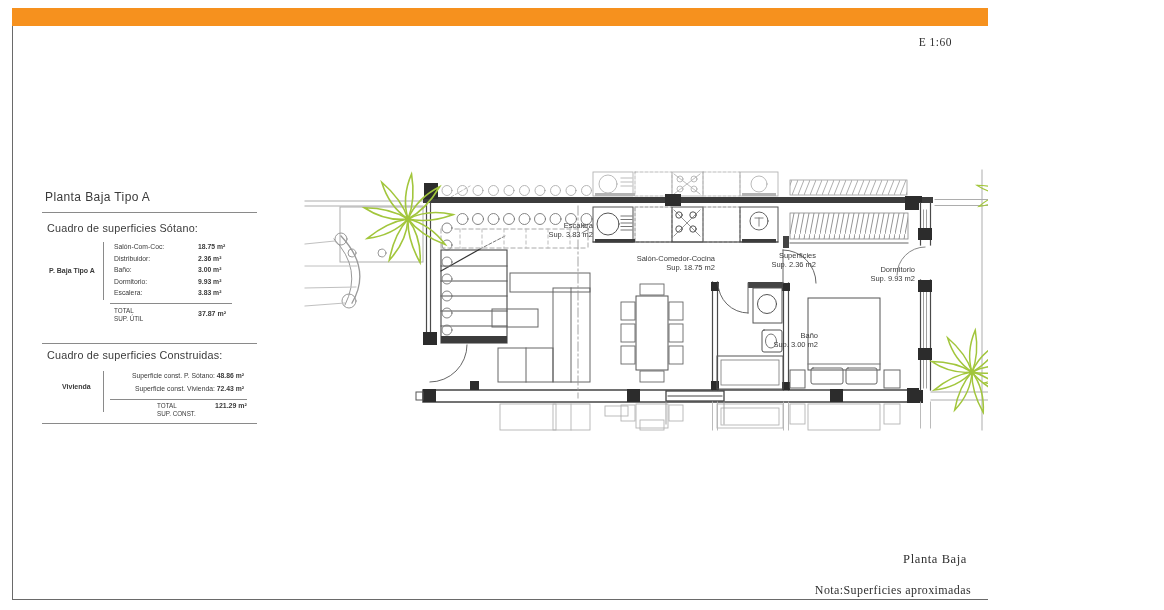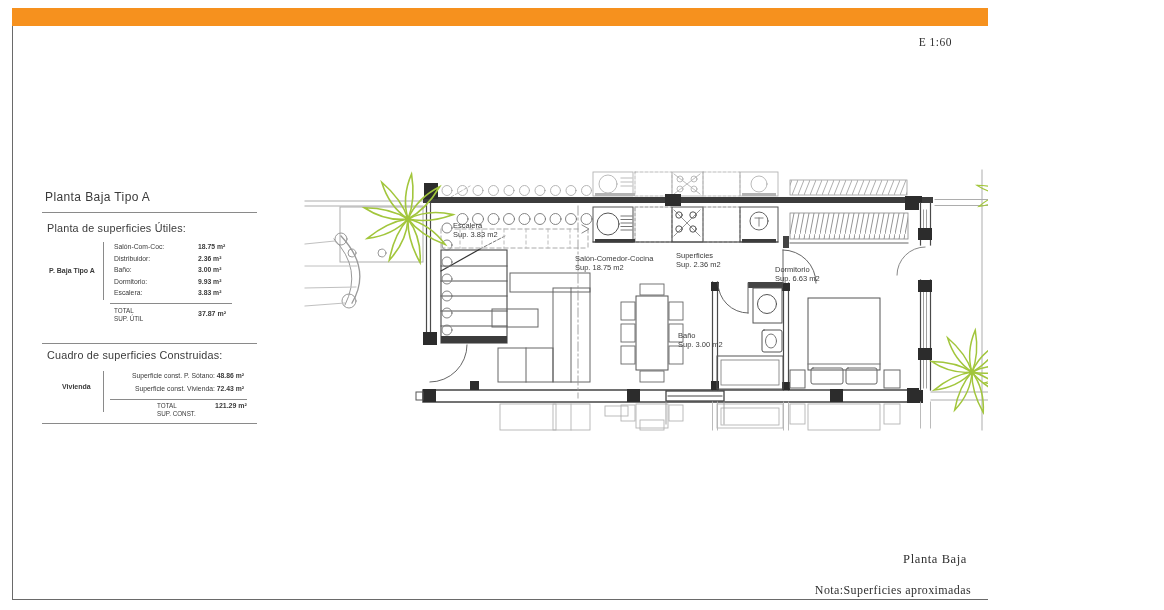--- a/index.html
+++ b/index.html
@@ -6,21 +6,21 @@
   .page{position:relative;width:988px;height:610px;background:#fff;overflow:hidden;
         font-family:"Liberation Sans",sans-serif;color:#3a3a3a;}
   .frame{position:absolute;left:12px;top:8px;width:1143px;height:592px;
          border:1.5px solid #6a6a6a;box-sizing:border-box;background:#fff;}
   .topbar{position:absolute;left:12px;top:8px;width:1143px;height:18px;}
   .serif{font-family:"Liberation Serif","DejaVu Serif",serif;color:#2f2f2f;}
   .scale{position:absolute;top:36px;right:36px;font-size:11.5px;letter-spacing:.5px;}
   .plantitle{position:absolute;top:552px;right:21px;font-size:12.5px;letter-spacing:.6px;}
   .note{position:absolute;top:583px;right:17px;font-size:12px;letter-spacing:.4px;}
   .plansvg{position:absolute;left:0;top:0;}
-  .rlabel{position:absolute;text-align:left;font-size:7.5px;line-height:9px;color:#3a3a3a;z-index:4;}
+  .rlabel{position:absolute;text-align:right;font-size:7.5px;line-height:9px;color:#3a3a3a;z-index:4;}
   
   .p-title{position:absolute;left:45px;top:190px;font-size:12px;letter-spacing:.4px;text-align:right;}
   .hr{position:absolute;left:42px;width:215px;border-top:1px solid #8a8a8a;}
   .h1a{top:212px}.h1b{top:343px}.h1c{top:423px}
   .p-head{position:absolute;left:47px;font-size:10.8px;letter-spacing:.2px;}
   .ph1{top:222px}.ph2{top:349px}
   .tbl{position:absolute;left:42px;font-size:6.8px;}
   .t1{top:240px;width:210px;}
   .t2{top:370px;width:210px;}
   .grp{position:absolute;font-weight:bold;font-size:7px;width:58px;text-align:center;}
@@ -381,31 +381,31 @@
   <div class="rlabel" style="left:575px;top:254px;width:140px">
     <div>Salón-Comedor-Cocina</div>
     <div>Sup. 18.75 m2</div>
   </div>
   <div class="rlabel" style="left:676px;top:251px;width:140px">
     <div>Superficies</div>
     <div>Sup. 2.36 m2</div>
   </div>
   <div class="rlabel" style="left:775px;top:265px;width:140px">
     <div>Dormitorio</div>
-    <div>Sup. 6.63 m2</div>
+    <div>Sup. 9.93 m2</div>
   </div>
   <div class="rlabel" style="left:678px;top:331px;width:140px">
     <div>Baño</div>
     <div>Sup. 3.00 m2</div>
   </div>
 
   <div class="p-title">Planta Baja Tipo A</div>
   <div class="hr h1a"></div>
 
-  <div class="p-head ph1">Planta de superficies Útiles:</div>
+  <div class="p-head ph1">Cuadro de superficies Sótano:</div>
   <div class="tbl t1">
     <div class="grp">P. Baja Tipo A</div>
     <div class="vdiv"></div>
     <div class="rows">
       <div class="r">
         <span class="lab">Salón-Com-Coc:</span>
         <span class="val">18.75 m²</span>
         </div>
       <div class="r">
         <span class="lab">Distribuidor:</span>

